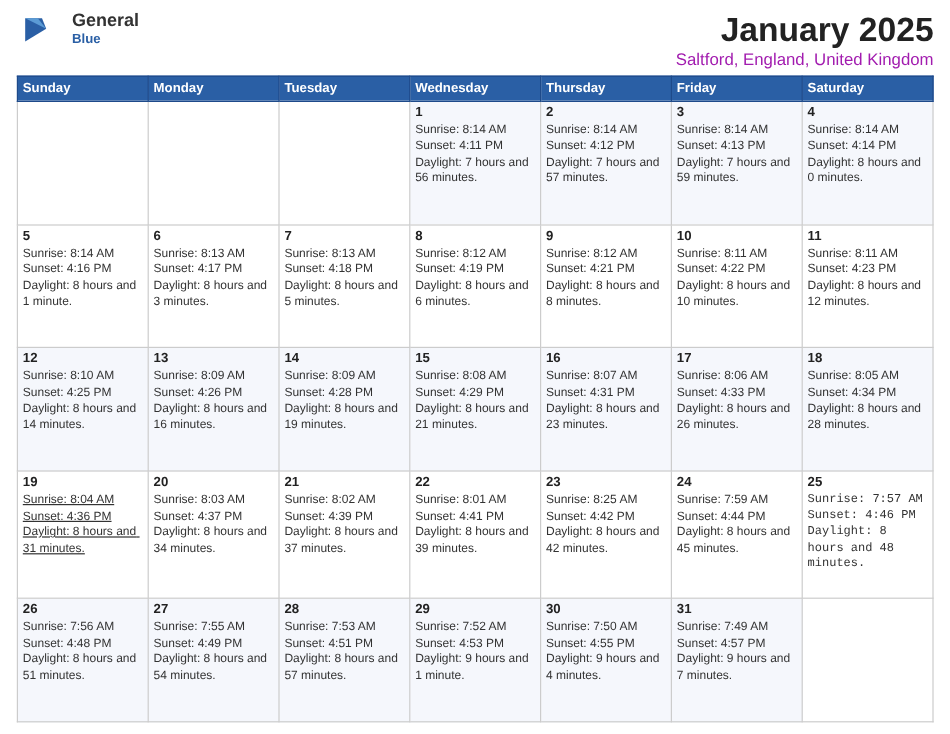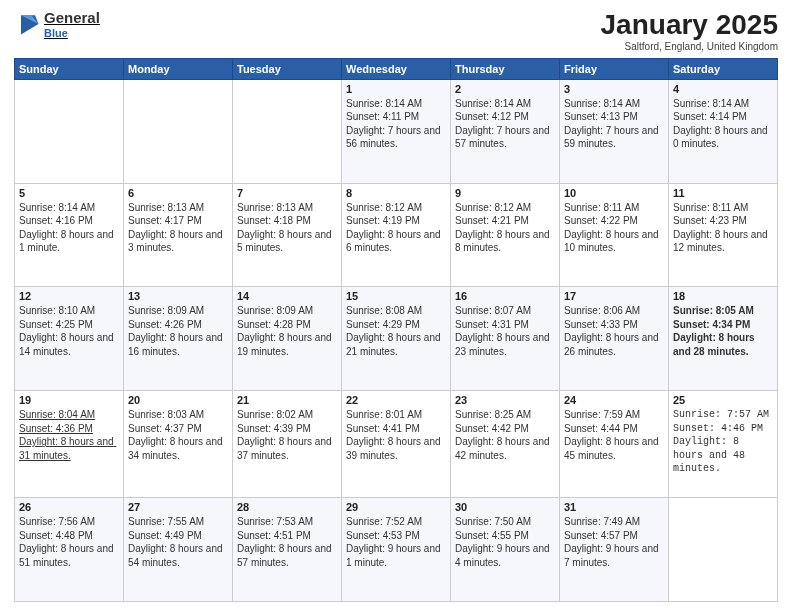--- a/index.html
+++ b/index.html
@@ -20,22 +20,21 @@
     }
     .header {
       display: flex;
       justify-content: space-between;
       align-items: flex-start;
       margin-bottom: 6px;
     }
     .logo {
       display: flex;
       align-items: center;
-      gap: 0;
-      text-decoration: underline;
+      gap: 16px;
     }
     .logo-text {
       display: flex;
       flex-direction: column;
       line-height: 1.1;
     }
     .logo-general {
       font-size: 15px;
       font-weight: bold;
       color: #333;
@@ -54,22 +53,22 @@
       text-align: right;
       margin-left: 14px;
     }
     .month-title {
       font-size: 28px;
       font-weight: bold;
       color: #222;
       line-height: 1.1;
     }
     .location {
-      font-size: 10px;
-      color: #404040;
+      font-size: 14px;
+      color: #a21caf;
     }
     .calendar-table {
       width: 100%;
       border-collapse: collapse;
       flex: 1;
       table-layout: fixed;
     }
     .calendar-table thead tr th {
       background: #2a5fa5;
       color: #fff;
@@ -249,21 +248,21 @@
 Daylight: 8 hours and 23 minutes.</div>
           </td>
           <td>
             <span class="day-number">17</span>
             <div class="day-info" style="white-space: pre-wrap;">Sunrise: 8:06 AM
 Sunset: 4:33 PM
 Daylight: 8 hours and 26 minutes.</div>
           </td>
           <td>
             <span class="day-number">18</span>
-            <div class="day-info" style="white-space: pre-wrap; font-weight: bold;">Sunrise: 8:05 AM
+            <div class="day-info" style="white-space: pre-wrap;">Sunrise: 8:05 AM
 Sunset: 4:34 PM
 Daylight: 8 hours and 28 minutes.</div>
           </td>
         </tr>
         <tr>
           <td>
             <span class="day-number">19</span>
             <div class="day-info" style="white-space: pre-wrap; text-decoration: underline;">Sunrise: 8:04 AM
 Sunset: 4:36 PM
 Daylight: 8 hours and 31 minutes.</div>

